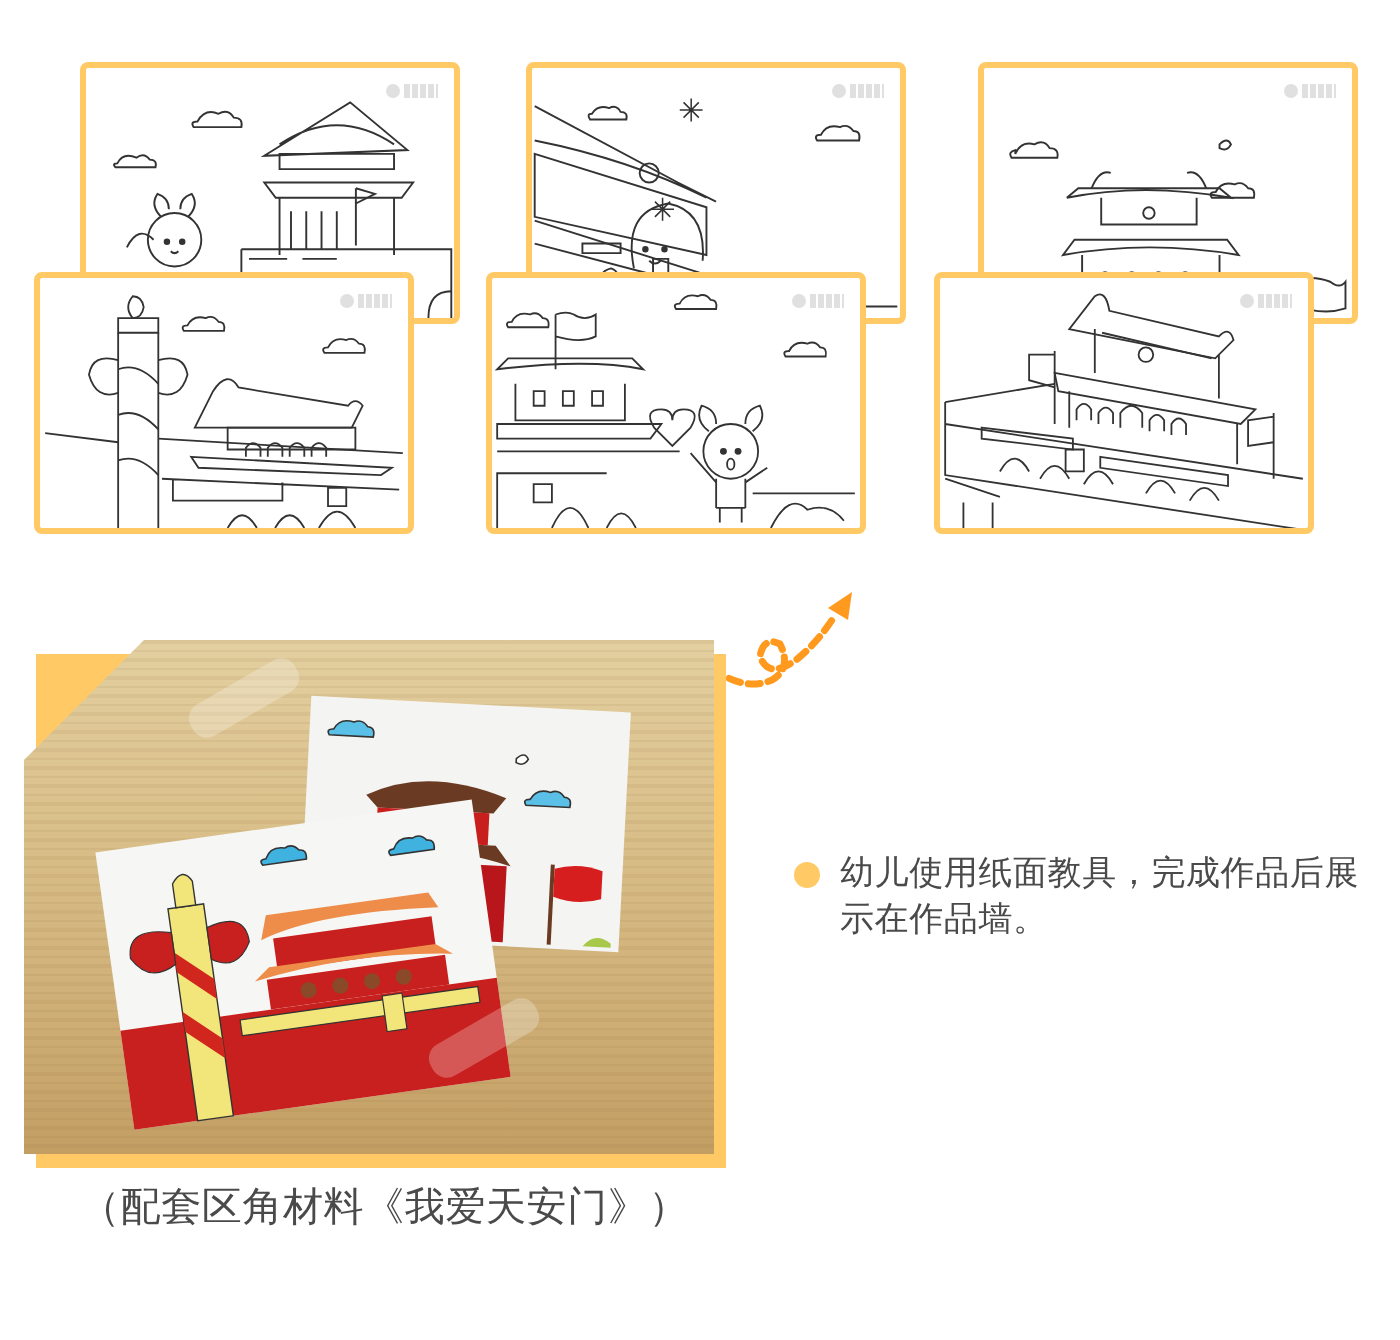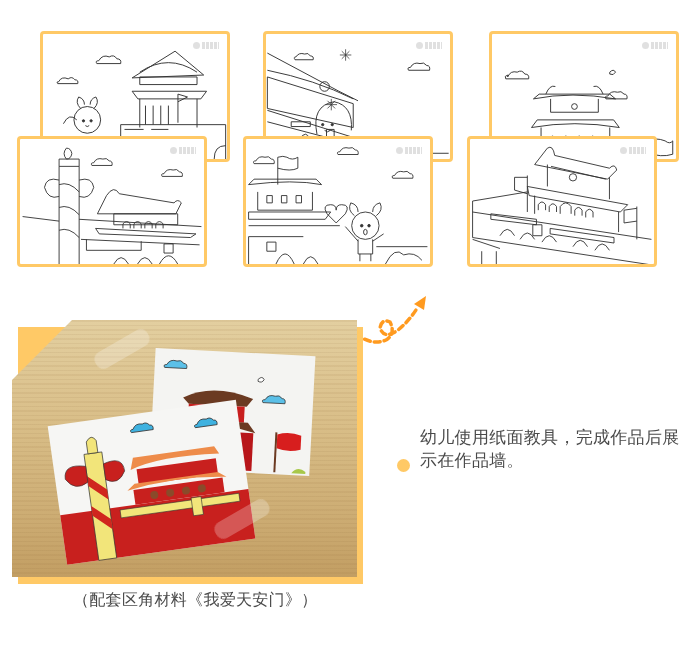--- a/index.html
+++ b/index.html
@@ -29,31 +29,31 @@
     overflow: hidden;
     background:
       repeating-linear-gradient(180deg, rgba(150,110,60,.10) 0 2px, rgba(255,255,255,0) 2px 5px, rgba(120,85,40,.08) 5px 6px, rgba(255,255,255,0) 6px 9px),
       linear-gradient(180deg, #E3CFA0 0%, #D9BE88 40%, #CDAD74 75%, #C29E63 100%);
   }
   .photo svg { position: absolute; left: 0; top: 0; width: 100%; height: 100%; }
 
   .arrow { position: absolute; left: 352px; top: 292px; width: 82px; height: 58px; }
 
   .bullet-row {
-    position: absolute; left: 397px; top: 426px; display: flex; align-items: flex-end;
+    position: absolute; left: 397px; top: 426px; display: flex; align-items: flex-start;
   }
   .bullet-dot {
     width: 13px; height: 13px; border-radius: 50%; background: #FFC966;
     margin-top: 5px; margin-right: 10px; flex: 0 0 auto;
   }
   .bullet-text {
     width: 265px; font-size: 17px; line-height: 23px; color: #4a4a4a; letter-spacing: 0.3px;
   }
   .caption {
-    position: absolute; left: 40px; top: 590px; font-size: 16px; color: #4a4a4a; letter-spacing: 0.3px; margin-left: 33px;
+    position: absolute; left: 40px; top: 590px; font-size: 20px; color: #4a4a4a; letter-spacing: 0.3px;
   }
 </style>
 </head>
 <body>
 
 <div class="card" style="left:40px;top:31px;">
   <svg viewBox="0 0 190 131" fill="none" stroke="#333" stroke-width="1">
     <path d="M57 28 q4-7 11-4 q5-3 8 2 q5 0 4 5 h-25 q-2-3 2-3z"></path>
     <path d="M15 50 q3-6 10-3 q4-3 7 1 q4 0 3 4 h-21 q-2-2 1-2z"></path>
     <path d="M92 46 l45-28 l30 25 z M100 40 q30-20 60 0"></path>

